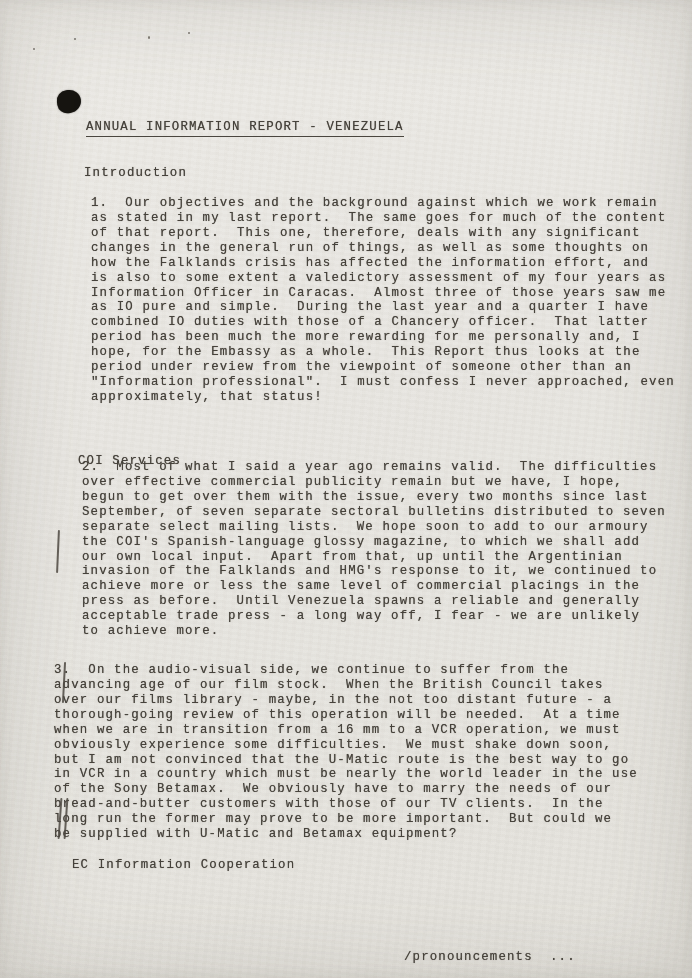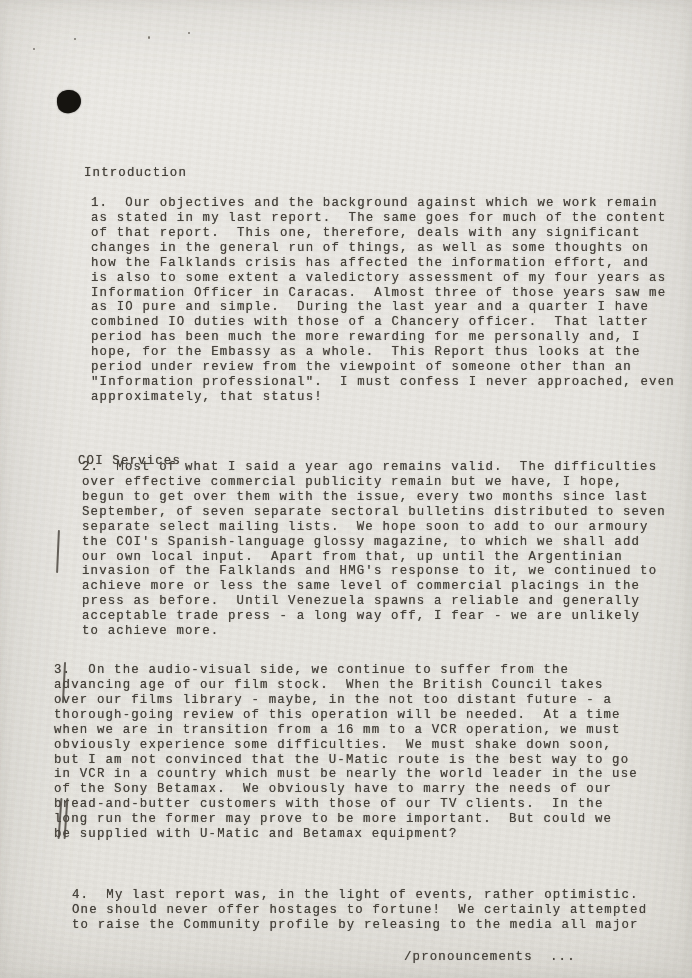--- a/index.html
+++ b/index.html
@@ -64,20 +64,21 @@
 <div class="page">
 
   <div class="texture"></div>
 
   <div class="hole"></div>
   <div class="speck sp1"></div>
   <div class="speck sp2"></div>
   <div class="speck sp3"></div>
   <div class="speck sp4"></div>
 
+  <div class="txt" style="left:86px;top:120px"><span class="title">ANNUAL INFORMATION REPORT - VENEZUELA</span></div>
 
   <div class="txt heading" style="left:84px;top:166px">Introduction</div>
 
   <div class="txt" style="left:91px;top:196px">1.  Our objectives and the background against which we work remain
 as stated in my last report.  The same goes for much of the content
 of that report.  This one, therefore, deals with any significant
 changes in the general run of things, as well as some thoughts on
 how the Falklands crisis has affected the information effort, and
 is also to some extent a valedictory assessment of my four years as
 Information Officer in Caracas.  Almost three of those years saw me
@@ -116,21 +117,19 @@
 in VCR in a country which must be nearly the world leader in the use
 of the Sony Betamax.  We obviously have to marry the needs of our
 bread-and-butter customers with those of our TV clients.  In the
 long run the former may prove to be more important.  But could we
 be supplied with U-Matic </span><span class="u">and</span><span> Betamax equipment?</span></div>
 
   <div class="mark mark-2"></div>
   <div class="mark mark-3a"></div>
   <div class="mark mark-3b"></div>
 
+  <div class="txt heading" style="left:72px;top:858px">EC Information Cooperation</div>
 
-  <div class="txt" style="left:72px;top:888px">4.  My last report was, in the light of events, rather optimistic.
-One should never offer hostages to fortune!  We certainly attempted
-to raise the Community profile by releasing to the media all major</div>
 
   <div class="txt" style="left:404px;top:950px">/pronouncements  ...</div>
 
   <div class="vignette"></div>
 </div>
 
 </body></html>

